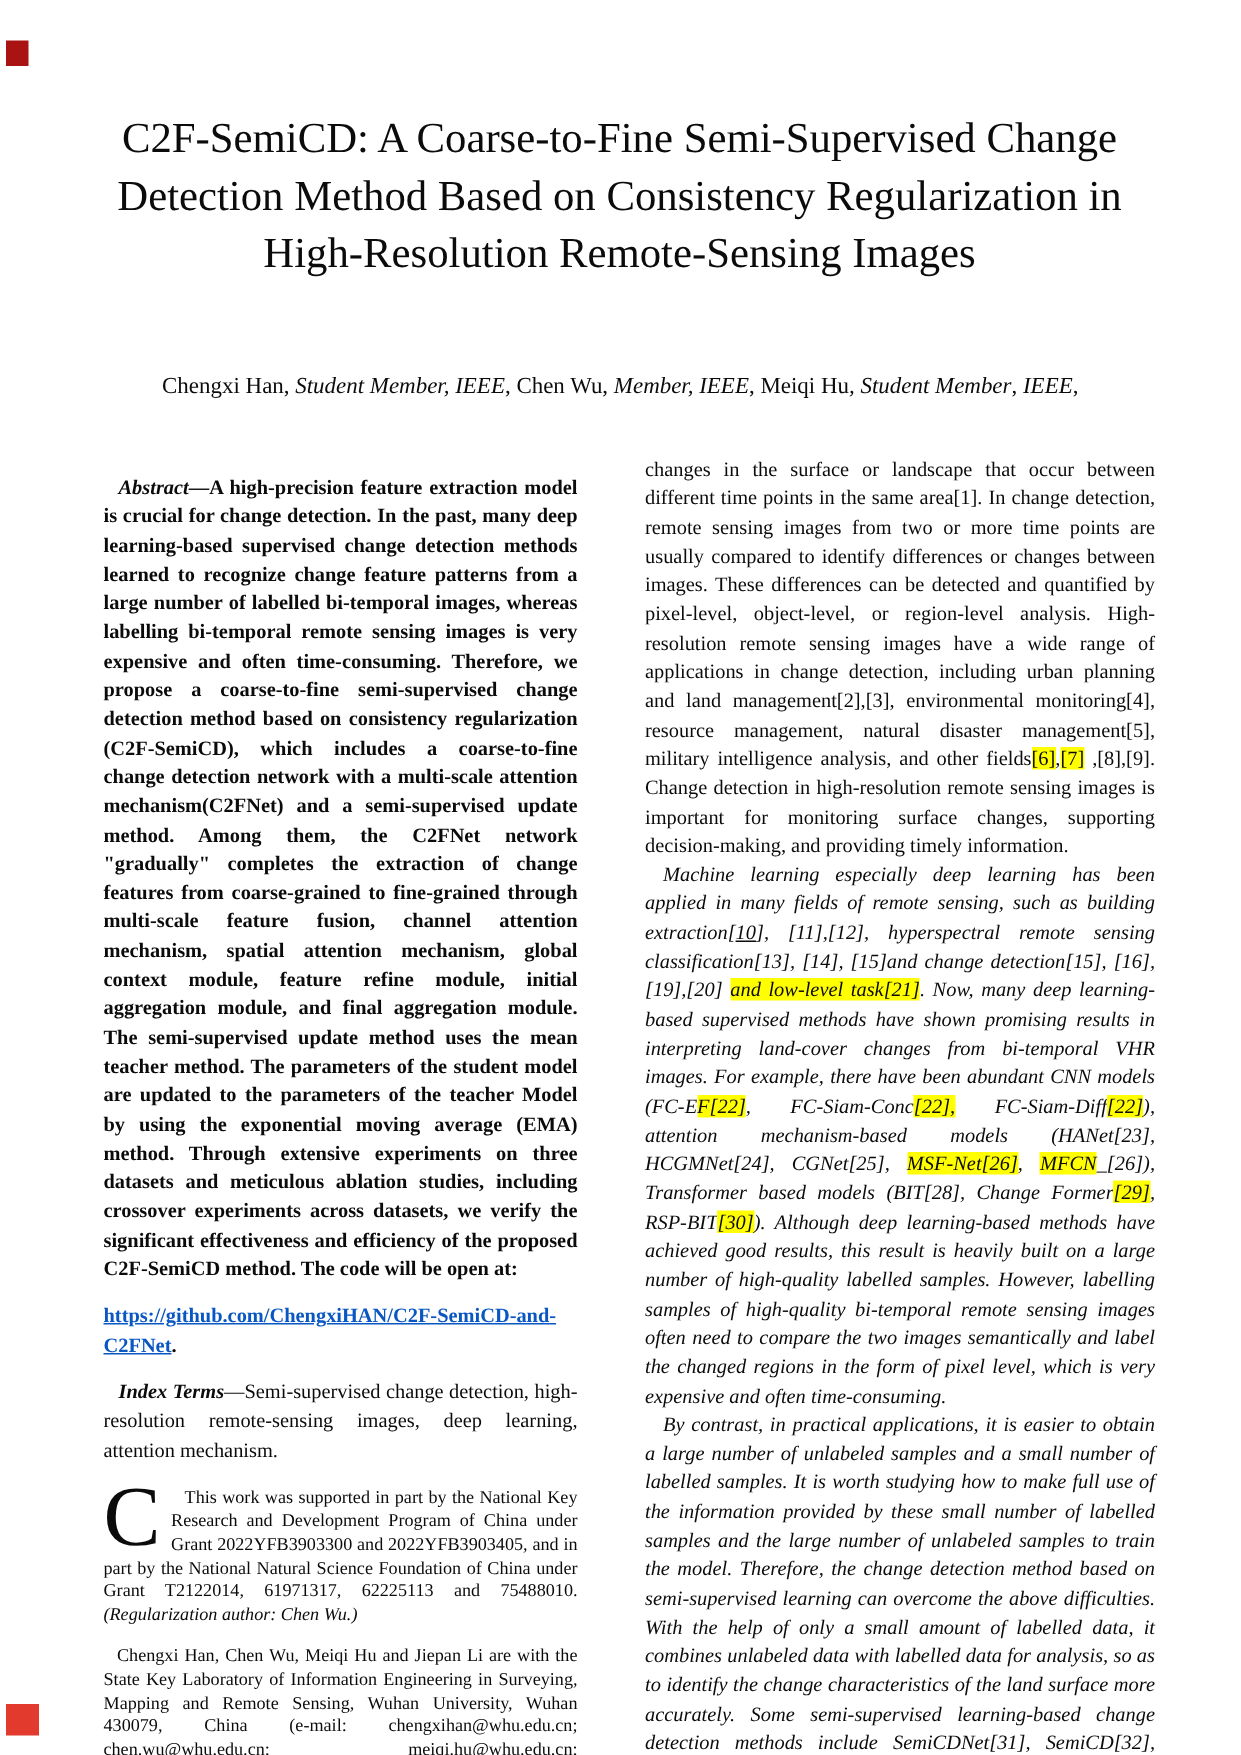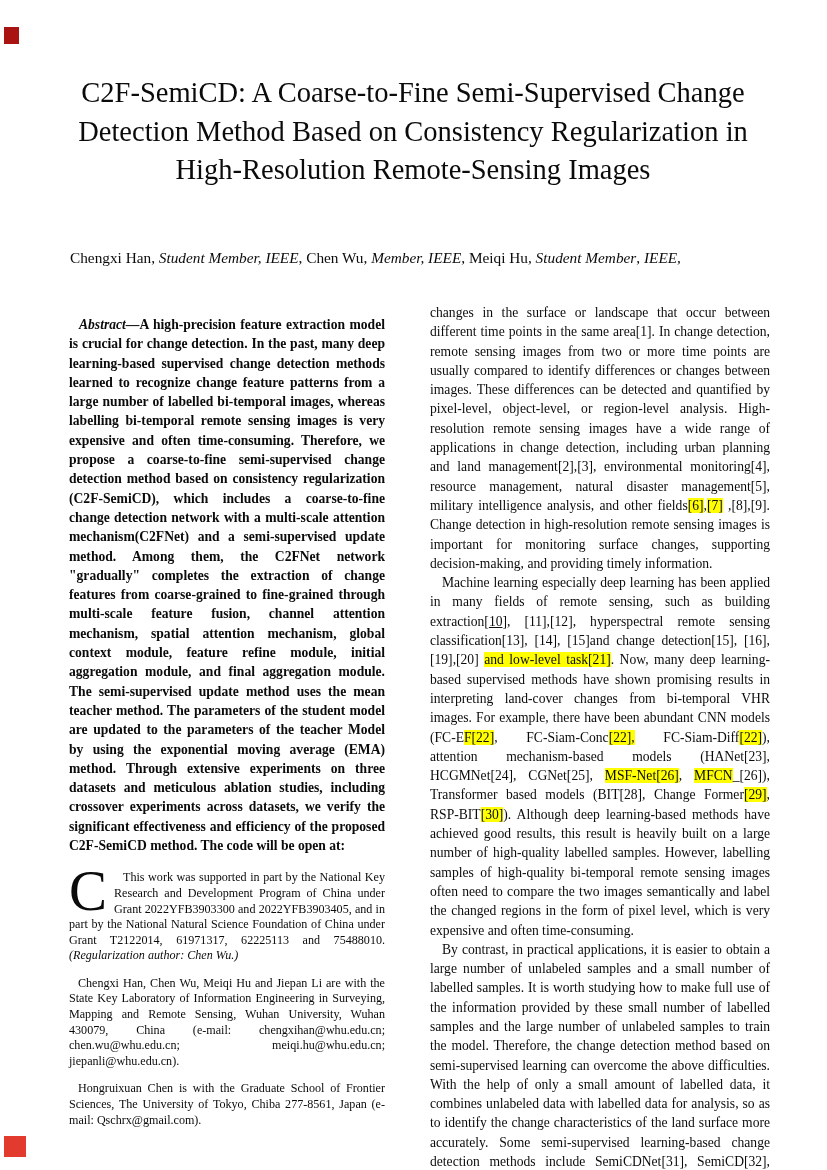--- a/index.html
+++ b/index.html
@@ -3,38 +3,38 @@
 <meta charset="utf-8">
 <style>
   html,body{margin:0;padding:0;background:#ffffff;}
   .page{position:relative;width:777px;height:1170px;background:#fff;overflow:hidden;
         font-family:"Liberation Serif","DejaVu Serif",serif;color:#0b0b0b;}
   .marker{position:absolute;}
   .marker-top{left:4px;top:27px;width:15px;height:17px;}
   .marker-bottom{left:4px;top:1136px;width:22px;height:21px;}
   .title{position:absolute;top:74px;left:63px;width:700px;margin:0;text-align:center;
          font-size:28.5px;line-height:38.5px;font-weight:400;}
-  .authorline{position:absolute;left:70px;width:687px;
+  .authorline{position:absolute;left:70px;width:687px;text-align:center;
               font-size:15.3px;line-height:21px;}
   .authors-1{top:247px}
   .authors-2{top:268px}
   .columns{position:absolute;top:303px;left:57px;width:713px;display:flex;gap:33px;}
   .col{width:340px;font-size:13.6px;line-height:19.3px;text-align:justify;}
   .col p{margin:12px;}
   .abstract{font-weight:bold;text-indent:10px;}
   .code-link{font-weight:bold;}
   .index-terms{text-indent:10px;}
   .sec-heading{text-align:center;font-weight:400;font-size:14px;margin:13px 0 9px 0;
                letter-spacing:.3px;}
   .intro{text-align-last:justify;}
   .dropcap{float:left;font-size:57px;line-height:43px;margin:2px 7px 0 0;}
   .footnotes{margin-top:15px;font-size:12.1px;line-height:15.6px;}
   .footnotes p{text-indent:9px;}
   .rc p{margin:0;}
-  .indent{text-indent:12px;}
+  .indent{text-indent:12px;font-style:italic;}
   .justify-last{text-align-last:justify;}
   
   .i{font-style:italic;}
   .b{font-weight:bold;}
   .bi{font-weight:bold;font-style:italic;}
   .hl{background:var(--hl,#ffff00);}
   .u{text-decoration:underline;}
   .lnk{color:var(--link,#0957c3);text-decoration:underline;font-weight:bold;cursor:pointer;
        overflow-wrap:anywhere;}
 </style>
@@ -47,20 +47,22 @@
   <div class="marker marker-bottom" style="background: rgb(226, 59, 46);"></div>
 
   <h1 class="title">C2F-SemiCD: A Coarse-to-Fine Semi-Supervised Change Detection Method Based on Consistency Regularization in High-Resolution Remote-Sensing Images</h1>
 
   <div class="authorline authors-1"><span>Chengxi Han, </span><span class="i">Student Member, IEEE</span><span>, Chen Wu, </span><span class="i">Member, IEEE</span><span>, Meiqi Hu</span><span class="i">, Student Member</span><span>, </span><span class="i">IEEE</span><span>,</span></div>
 
   <div class="columns">
 
     <div class="col">
       <p class="abstract"><span class="bi">Abstract</span><span class="b">—A high-precision feature extraction model is crucial for change detection. In the past, many deep learning-based supervised change detection methods learned to recognize change feature patterns from a large number of labelled bi-temporal images, whereas labelling bi-temporal remote sensing images is very expensive and often time-consuming. Therefore, we propose a coarse-to-fine semi-supervised change detection method based on consistency regularization (C2F-SemiCD), which includes a coarse-to-fine change detection network with a multi-scale attention mechanism(C2FNet) and a semi-supervised update method. Among them, the C2FNet network "gradually" completes the extraction of change features from coarse-grained to fine-grained through multi-scale feature fusion, channel attention mechanism, spatial attention mechanism, global context module, feature refine module, initial aggregation module, and final aggregation module. The semi-supervised update method uses the mean teacher method. The parameters of the student model are updated to the parameters of the teacher Model by using the exponential moving average (EMA) method. Through extensive experiments on three datasets and meticulous ablation studies, including crossover experiments across datasets, we verify the significant effectiveness and efficiency of the proposed C2F-SemiCD method. The code will be open at:</span></p>
+      <p class="code-link"><span class="lnk">https://github.com/ChengxiHAN/C2F-SemiCD-and-C2FNet</span><span class="b">.</span></p>
+      <p class="index-terms"><span class="bi">Index Terms</span><span>—Semi-supervised change detection, high-resolution remote-sensing images, deep learning, attention mechanism.</span></p>
       <p class="intro">
         <span class="dropcap">C</span>
       </p>
       <div class="footnotes">
         <p><span>This work was supported in part by the National Key Research and Development Program of China under Grant 2022YFB3903300 and 2022YFB3903405, and in part by the National Natural Science Foundation of China under Grant T2122014, 61971317, 62225113 and 75488010. </span><span class="i">(Regularization author: Chen Wu.)</span></p>
         <p><span>Chengxi Han, Chen Wu, Meiqi Hu and Jiepan Li are with the State Key Laboratory of Information Engineering in Surveying, Mapping and Remote Sensing, Wuhan University, Wuhan 430079, China (e-mail: chengxihan@whu.edu.cn; chen.wu@whu.edu.cn; meiqi.hu@whu.edu.cn; jiepanli@whu.edu.cn).</span></p>
         <p><span>Hongruixuan Chen is with the Graduate School of Frontier Sciences, The University of Tokyo, Chiba 277-8561, Japan (e-mail: Qschrx@gmail.com).</span></p>
       </div>
     </div>
 

